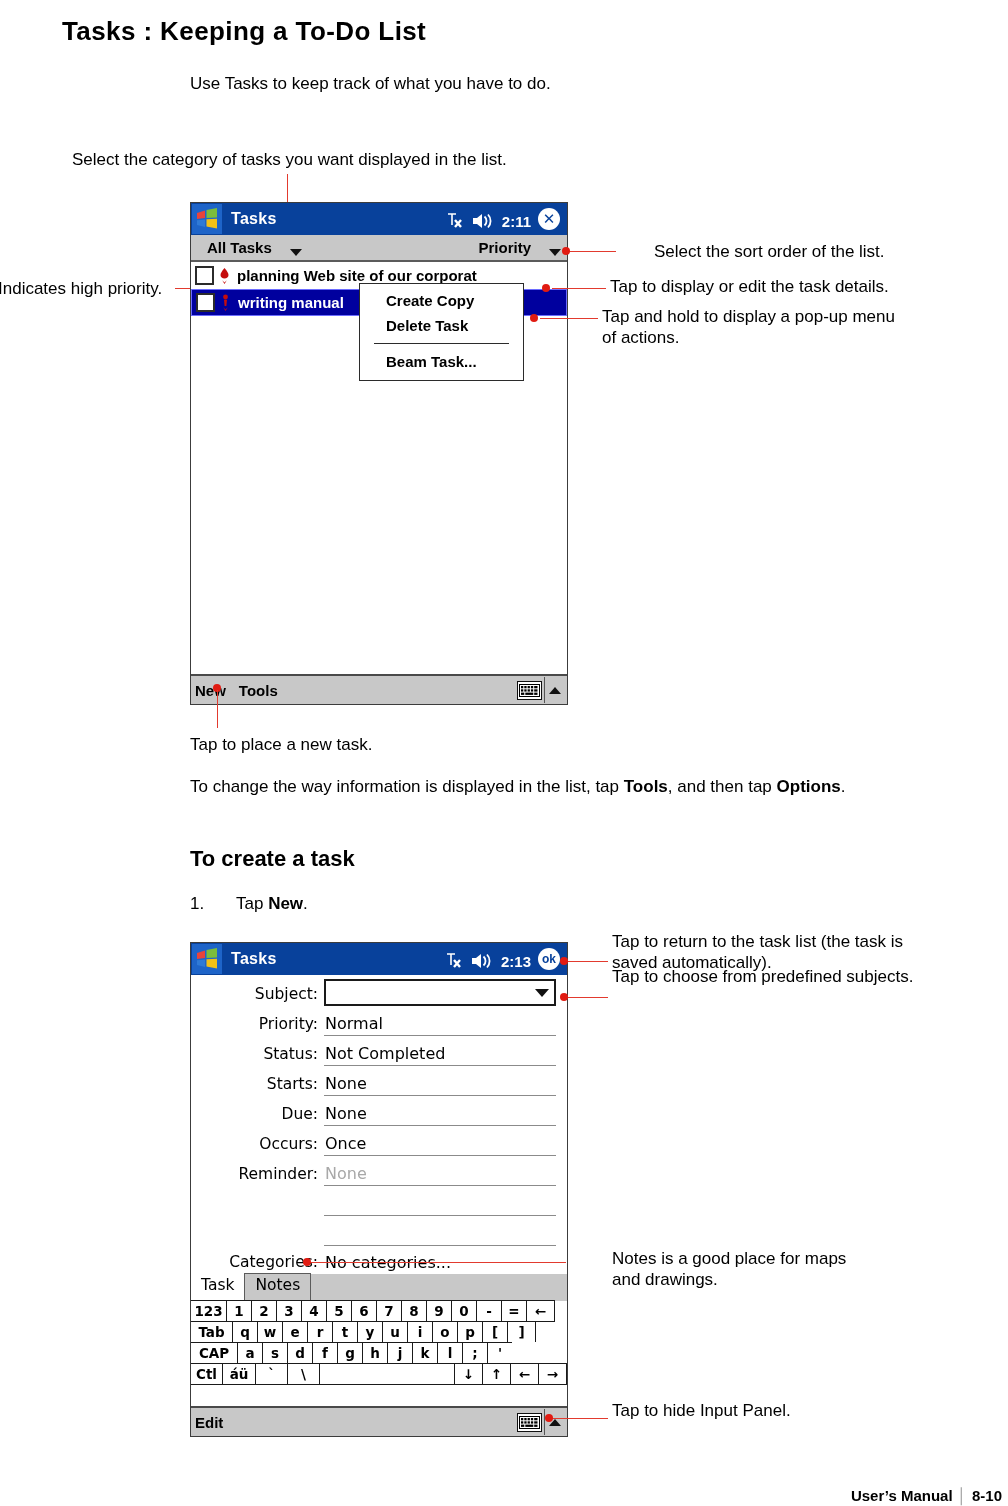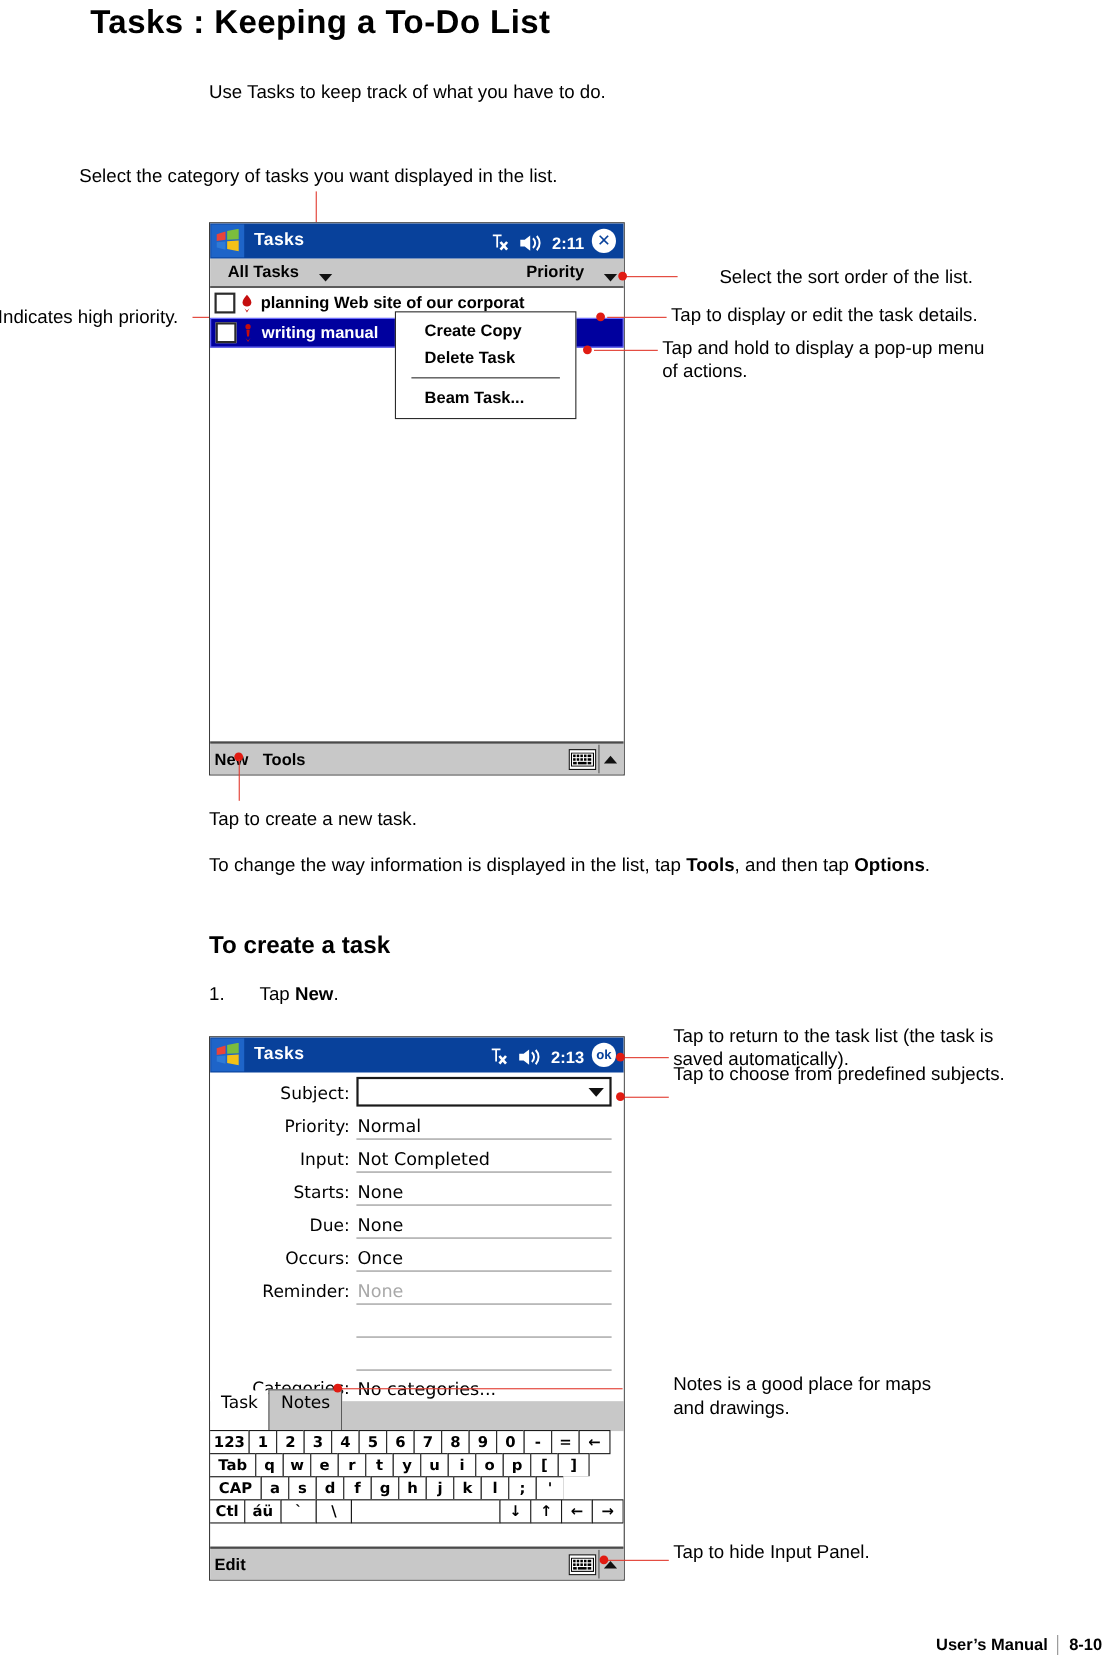--- a/index.html
+++ b/index.html
@@ -8,25 +8,24 @@
     width:1008px; height:1506px;
     background:#ffffff;
     font-family:"Liberation Sans", sans-serif;
     color:#000;
     position:relative;
     overflow:hidden;
   }
 
   
   .page-title{
-    position:absolute; left:62px; top:4px;
-    font-size:30px; font-weight:bold;
+    position:absolute; left:62px; top:16px;
+    font-size:26px; font-weight:bold;
     letter-spacing:.4px;
     white-space:nowrap;
-    margin-left:20px;
   }
   .intro{
     position:absolute; left:190px; top:74px;
     font-size:17px;
   }
 
   
   .callout{
     position:absolute;
     font-size:17px;
@@ -219,21 +218,21 @@
   }
 
   .tabrow{
     display:flex;align-items:flex-end;
     height:27px;
     background:#c8c8c8;
   }
   .tab{
     font-size:15.5px;
     font-family:"DejaVu Sans",sans-serif;
-    padding:2px 10px 16px 10px;
+    padding:2px 10px 6px 10px;
     line-height:1.25;
   }
   .tab.active{ background:#ffffff; }
   .tab.inactive{ background:#c8c8c8; border:1px solid #5b5b5b; border-bottom:none; }
   .tabfill{ flex:1 1 auto; height:100%; background:#c8c8c8; }
 
   
   .kb{ background:#fff; }
   .kbrow{ display:flex; }
   .key{
@@ -382,21 +381,21 @@
 
 <div class="leader" style="left:540px; top:318px; width:58px;"></div>
 <div class="dot" style="left:530px; top:314px;"></div>
 <div class="callout" style="left:602px; top:306px;">
   <div>Tap and hold to display a pop-up menu</div>
   <div>of actions.</div>
 </div>
 
 <div class="dot" style="left:213px; top:684px;"></div>
 <div class="leader v" style="left:217px; top:690px; height:38px;"></div>
-<div class="callout" style="left:190px; top:734px;">Tap to create a new task.</div>
+<div class="callout" style="left:190px; top:734px;">Tap to place a new task.</div>
 
 <div style="position:absolute; left:190px; top:777px; font-size:17px;">
   <span>To change the way information is displayed in the list, tap </span><b>Tools</b><span>, and then tap </span><b>Options</b><span>.</span>
 </div>
 
 <div style="position:absolute; left:190px; top:846px; font-size:22px; font-weight:bold;">To create a task</div>
 
 <div style="position:absolute; left:190px; top:894px; font-size:17px;">
   <span style="display:inline-block;width:46px;">1.</span><span>Tap </span><b>New</b><span>.</span>
 </div>
@@ -436,21 +435,21 @@
         <span class="caret-sm"></span>
       </div>
     </div>
 
     <div class="frow">
       <div class="flabel">Priority:</div>
       <div class="fvalue">Normal</div>
     </div>
 
     <div class="frow">
-      <div class="flabel">Input:</div>
+      <div class="flabel">Status:</div>
       <div class="fvalue">Not Completed</div>
     </div>
 
     <div class="frow">
       <div class="flabel">Starts:</div>
       <div class="fvalue">None</div>
     </div>
 
     <div class="frow">
       <div class="flabel">Due:</div>

